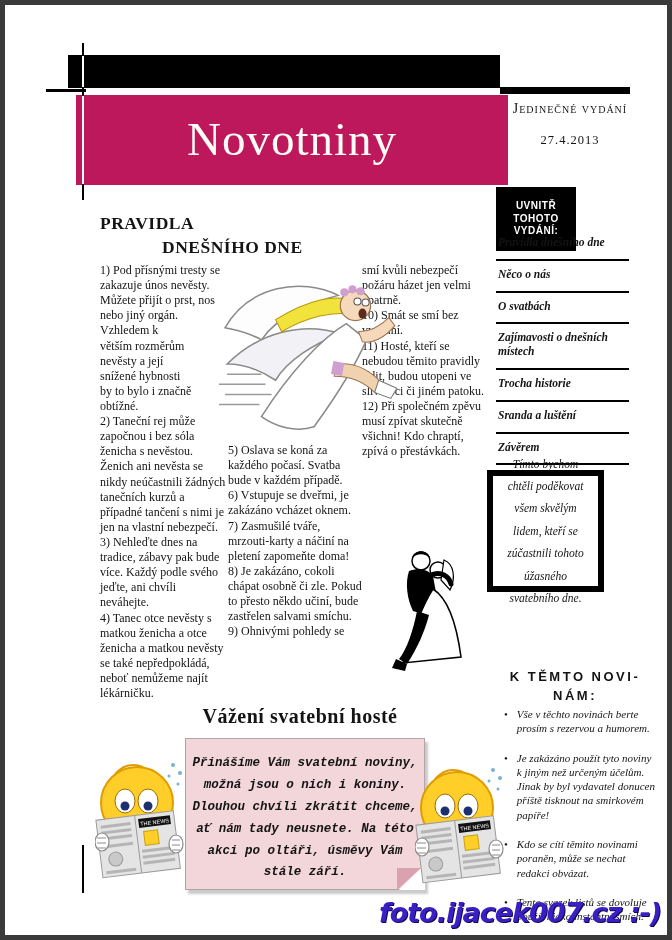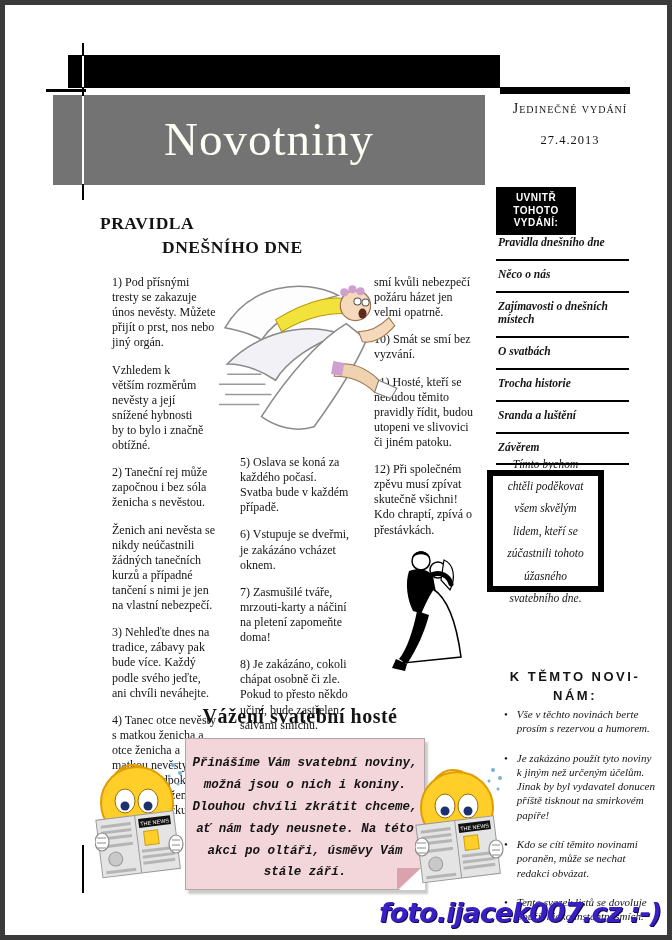--- a/index.html
+++ b/index.html
@@ -9,53 +9,53 @@
     width: 672px; height: 940px;
     margin: 0 auto;
     background: #fff;
     border: 5px solid #3a3a3a;
     overflow: hidden;
     font-family: "Liberation Serif", serif;
     color: #141414;
   }
   
   .top-strip  { position:absolute; left:63px; top:50px;  width:432px; height:33px; background:#000; }
-  .main-banner{ position:absolute; left:48px; top:90px;  width:432px; height:90px; background:#737373; }
+  .main-banner{ position:absolute; left:71px; top:90px;  width:432px; height:90px; background:#be185d; }
   .main-banner .title {
     width:100%; height:90px; line-height:88px; text-align:center;
     color:#fdfdf6; font-size:47px; letter-spacing:1px;
     font-family:"Liberation Serif", serif;
   }
   .hline-left  { position:absolute; left:41px;  top:84px; width:40px; height:3px; background:#000; }
   .hbar-right  { position:absolute; left:495px; top:82px; width:130px; height:7px; background:#000; }
   .vline-top   { position:absolute; left:77px;  top:38px; width:2px;  height:157px; background:#000; }
   .vline-white-a{ position:absolute; left:77px; top:51px; width:2px; height:31px; background:#fff; }
   .vline-white-b{ position:absolute; left:77px; top:91px; width:2px; height:88px; background:#fff; }
   .vline-bottom{ position:absolute; left:77px;  top:840px; width:2px; height:48px; background:#000; }
   .edition-block { position:absolute; left:500px; top:96px; width:130px; text-align:center; }
   .edition-label { font-variant:small-caps; letter-spacing:1px; font-size:14px; }
   .edition-date  { margin-top:16px; font-size:12.5px; letter-spacing:1px; }
   
   .toc-box {
     position:absolute; left:491px; top:182px; width:80px;
     background:#000; color:#fff; text-align:center;
     font-family:"Liberation Sans", sans-serif; font-weight:bold;
     font-size:10px; line-height:1.25; letter-spacing:0.5px;
-    padding:5px 3px;
+    padding:13px 3px;
   }
   .toc-list { position:absolute; left:491px; top:224px; width:133px; }
   .toc-item {
     font-weight:bold; font-style:italic; font-size:11.5px; line-height:1.2;
     padding:7px 0 9px 2px; border-bottom:2px solid #000;
   }
   
   .rules-heading { position:absolute; left:95px; top:208px; font-weight:bold; font-size:17.5px; letter-spacing:0.5px; }
   .rules-heading .l2 { margin-left:62px; margin-top:3px; }
   .col { position:absolute; font-size:12px; line-height:1.26; }
-  .col p { margin:12px; }
+  .col p { margin:0; }
   .col1 { left:95px;  top:258px; width:128px; }
   .col2 { left:223px; top:438px; width:134px; }
   .col3 { left:357px; top:258px; width:124px; }
   .c1p0 { margin-bottom:9px; }
   .c1p1 { width:92px; margin-bottom:24px; }
   .c1p2 { margin-bottom:2px; }
   .c1p3 { margin-bottom:28px; }
   .c1p4 { margin-bottom:32px; }
   .c2p0 { margin-bottom:4px; }
   .c2p1 { margin-bottom:28px; }
@@ -137,22 +137,22 @@
 
   <div class="edition-block">
     <div class="edition-label">Jedinečné vydání</div>
     <div class="edition-date">27.4.2013</div>
   </div>
 
   <div class="toc-box">UVNITŘ TOHOTO VYDÁNÍ:</div>
   <div class="toc-list">
     <div class="toc-item">Pravidla dnešního dne</div>
     <div class="toc-item">Něco o nás</div>
+    <div class="toc-item">O svatbách</div>
     <div class="toc-item">Zajímavosti o dnešních místech</div>
-    <div class="toc-item">O svatbách</div>
     <div class="toc-item">Trocha historie</div>
     <div class="toc-item">Sranda a luštění</div>
     <div class="toc-item">Závěrem</div>
   </div>
 
   <div class="rules-heading">
     <div>PRAVIDLA</div>
     <div class="l2">DNEŠNÍHO DNE</div>
   </div>
 

